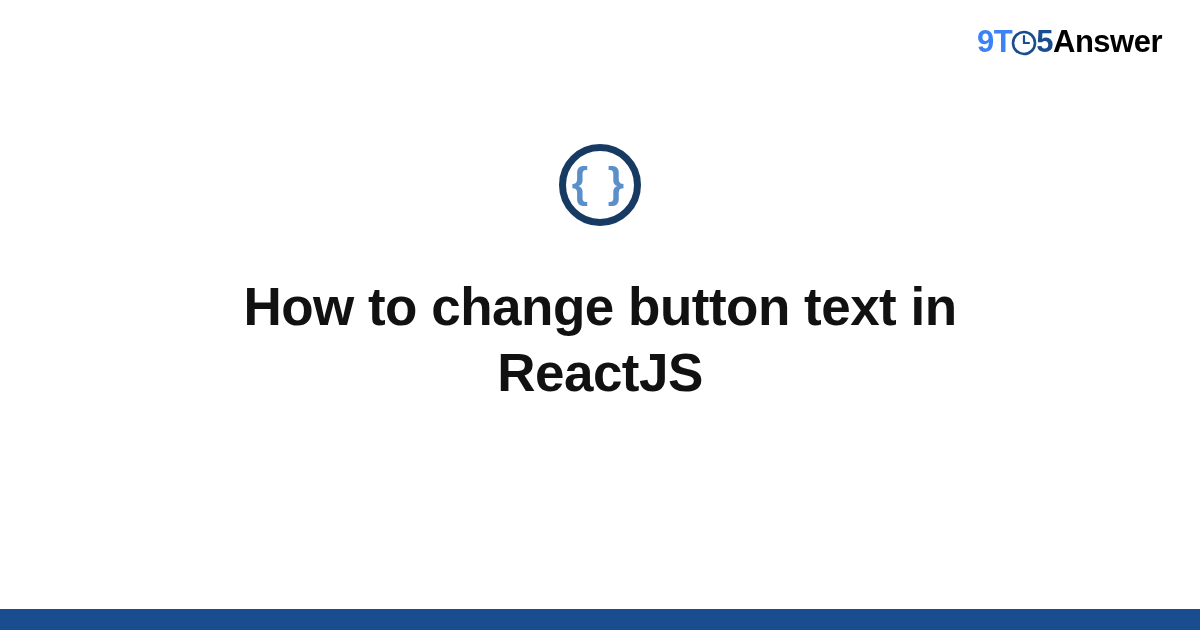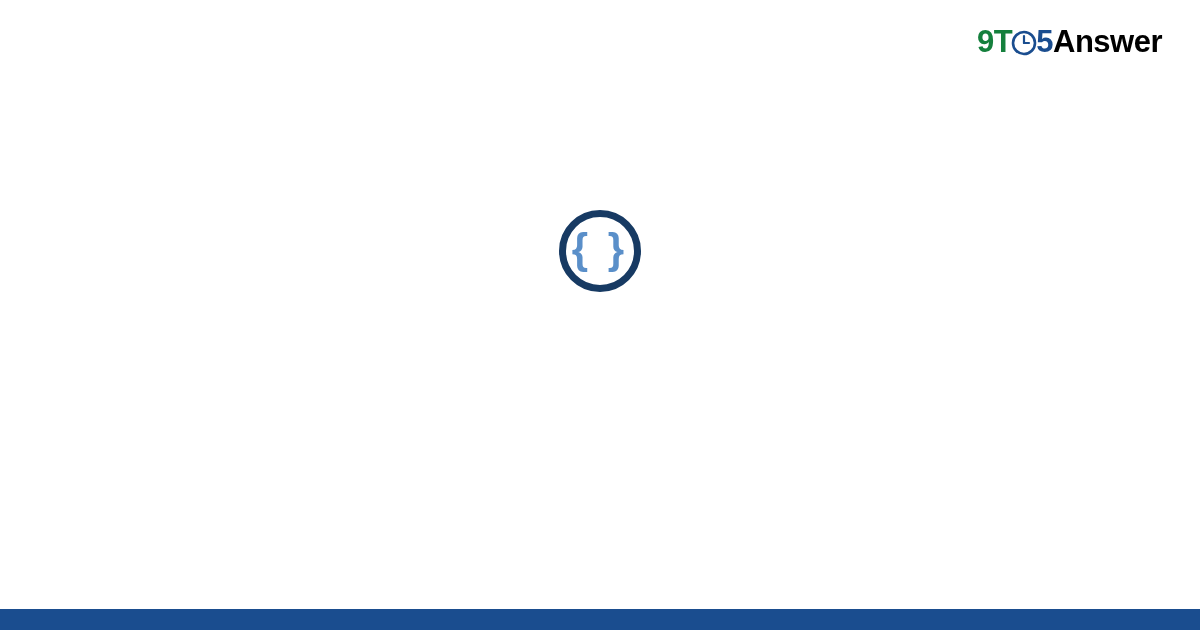--- a/index.html
+++ b/index.html
@@ -19,21 +19,21 @@
       position: absolute;
       top: 24px;
       right: 38px;
       display: flex;
       align-items: baseline;
       font-size: 31px;
       font-weight: 700;
       letter-spacing: -0.5px;
     }
     .logo-9t {
-      color: #15803d;
+      color: #3b82f6;
     }
     .logo-circle-wrap {
       display: inline-flex;
       align-items: center;
       position: relative;
       top: 4px;
       margin: 0 -1px;
     }
     .logo-5 {
       color: #1a4d8f;
@@ -105,15 +105,16 @@
     </svg>
   </span>
   <span class="logo-5">5</span>
   <span class="logo-answer">Answer</span>
 </div>
 
 <div class="content">
   <div class="category-icon">
     <span class="braces">{ }</span>
   </div>
+  <h1 class="page-title">How to change button text in ReactJS</h1>
 </div>
 
 <div class="footer-bar"></div>
 
 </body></html>

